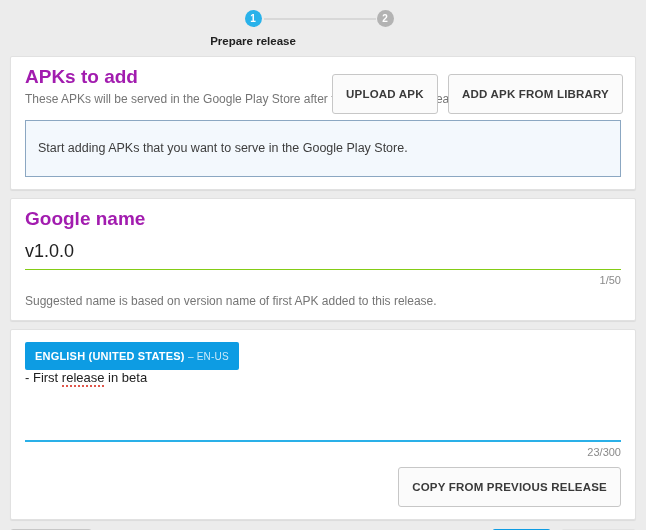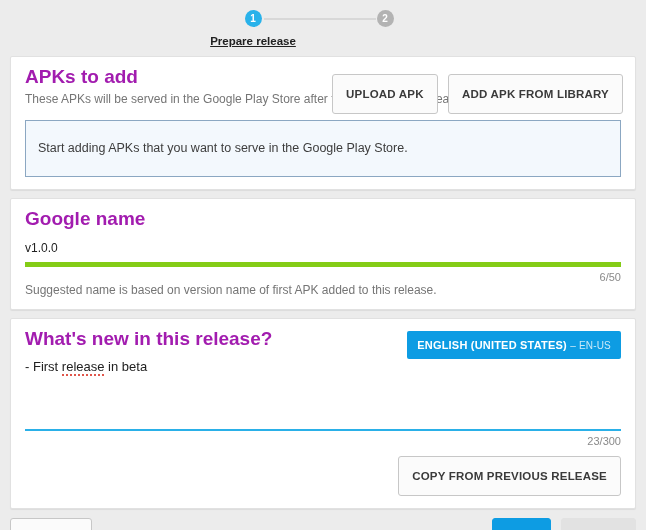--- a/index.html
+++ b/index.html
@@ -17,21 +17,21 @@
   .step-1 { left:0; width:120px; }
   .step-2 { left:124px; width:136px; }
   .step-circle {
     width:17px; height:17px; border-radius:50%;
     color:#fff; font-size:10px; font-weight:bold; line-height:17px;
     margin:0 auto; text-align:center;
   }
   .step-circle.active   { background:#29b2ea; }
   .step-circle.inactive { background:#b3b3b3; }
   .step-label { margin-top:8px; font-size:11.5px; white-space:nowrap; }
-  .step-label.active   { font-weight:bold; color:#212121;text-decoration:underline; }
+  .step-label.active   { font-weight:bold; color:#212121; }
   .step-label.inactive { color:#9e9e9e; }
   .step-track {
     position:absolute; top:18px; left:71px; width:112px; height:2px;
     background:#d8d8d8;
   }
 
   
   .card {
     background:#fff;
     border:1px solid #e1e1e1;
@@ -71,28 +71,28 @@
     color:#3d3d3d;
     font-size:12.5px;
     padding:20px 12px;
     line-height:15px;
   }
 
   
   .name-input {
     display:block; width:100%;
     margin-top:14px;
-    border:none; border-bottom:5px solid #84cc16;
+    border:none; border-bottom:1px solid #84cc16;
     padding:0 0 7px 0;
     font-family:"Liberation Sans", sans-serif;
-    font-size:12px; color:#212121;
+    font-size:18px; color:#212121;
     outline:none; background:transparent;
   }
   .counter { font-size:11px; color:#8a8a8a; text-align:right; margin-top:4px; }
-  .helper  { font-size:12px; color:#757575; margin-top:0; line-height:14px; }
+  .helper  { font-size:12px; color:#757575; margin-top:8px; line-height:14px; }
 
   
   .whatsnew-header { display:flex; justify-content:space-between; align-items:flex-start; }
   .lang-btn {
     background:#0d9ce3; border:none; border-radius:2px;
     color:#fff; font-size:11px; font-weight:bold; letter-spacing:.2px;
     padding:8px 10px; cursor:pointer; white-space:nowrap;
     font-family:"Liberation Sans", sans-serif;
   }
   .lang-btn .lang-suffix { font-weight:normal; font-size:10px; color:rgba(255,255,255,.78); }
@@ -136,27 +136,26 @@
   <div class="apk-buttons">
     <button class="btn">UPLOAD APK</button>
     <button class="btn">ADD APK FROM LIBRARY</button>
   </div>
   <div class="notice">Start adding APKs that you want to serve in the Google Play Store.</div>
 </div>
 
 <div class="card">
   <div class="card-title">Google name</div>
   <input class="name-input" type="text" value="v1.0.0" style="">
-  <div class="counter">6/50</div>
+  <div class="counter">1/50</div>
   <div class="helper">Suggested name is based on version name of first APK added to this release.</div>
 </div>
 
 <div class="card">
   <div class="whatsnew-header">
-    <div class="card-title">What's new in this release?</div>
     <button class="lang-btn">
       <span>ENGLISH (UNITED STATES)</span>
       <span class="lang-suffix">– EN-US</span>
     </button>
   </div>
   <div class="notes-area">
     <span>- First </span><span class="misspelled">release</span><span> in beta</span>
   </div>
   <div class="counter">23/300</div>
   <div class="copy-row">

